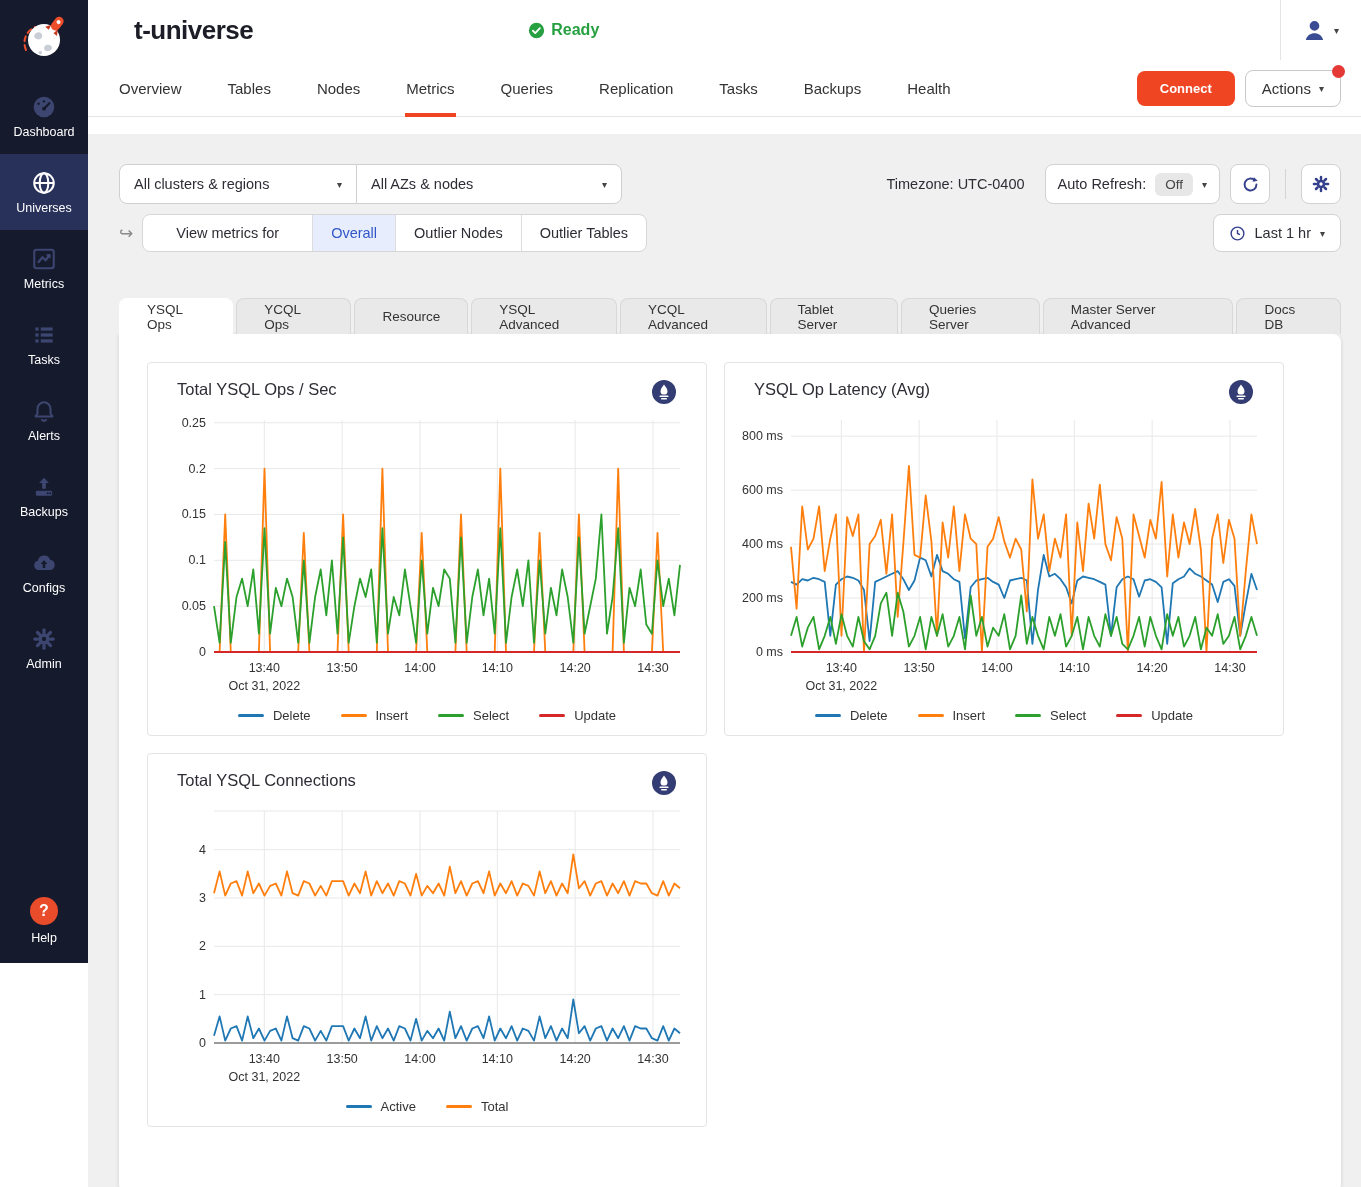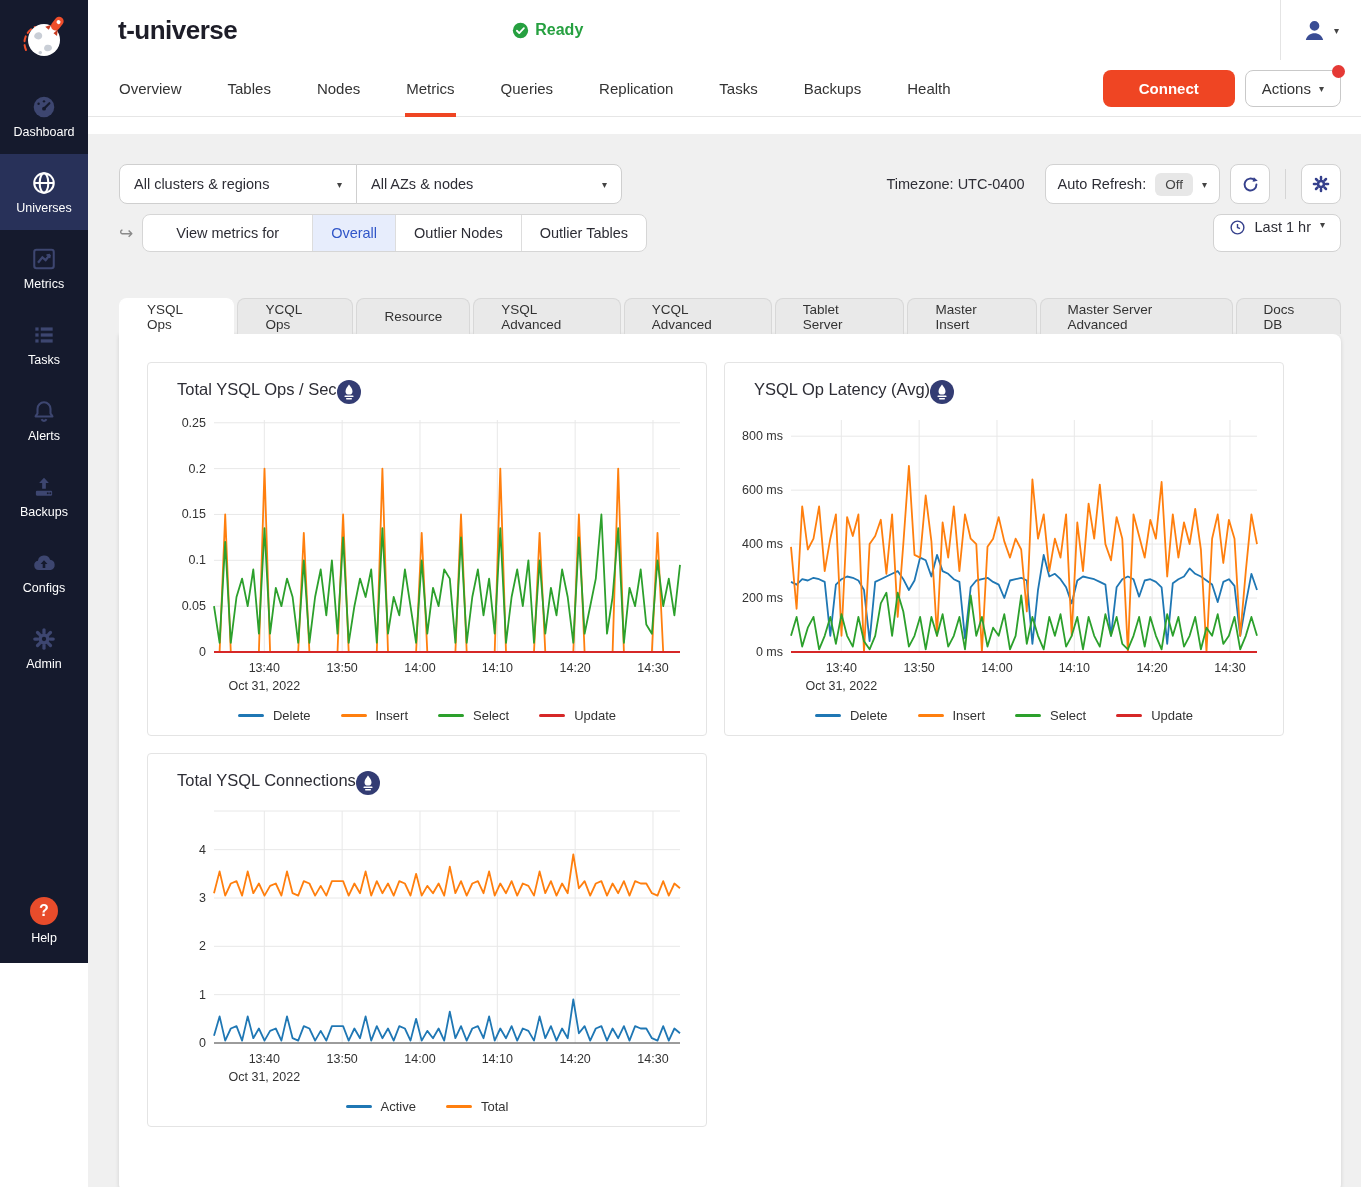--- a/index.html
+++ b/index.html
@@ -14,31 +14,31 @@
                color:#fff; font-size:12.5px; cursor:pointer; }
   .side-item .s-icon { width:26px; height:26px; color:#3d4670; display:flex; align-items:center; justify-content:center; }
   .side-item.active { background:#283159; }
   .side-item.active .s-icon { color:#ffffff; }
   .side-help { margin-top:auto; margin-bottom:18px; display:flex; flex-direction:column; align-items:center; gap:6px; color:#fff; font-size:12.5px; cursor:pointer;}
   .help-circle { width:28px; height:28px; border-radius:50%; background:#e84c2b; color:#fff; font-weight:bold; font-size:16px;
                  display:flex; align-items:center; justify-content:center; }
 
   
   .main { flex:1; display:flex; flex-direction:column; min-width:0; }
-  .topbar { height:60px; background:#fff; display:flex; align-items:center; }
+  .topbar { height:60px; background:#fff; display:flex; align-items:center;padding-left:16px; }
   .uni-title { font-size:26px; font-weight:700; color:#1d1d28; margin-left:30px; letter-spacing:-0.5px; }
   .status-badge { margin-left:275px; display:flex; align-items:center; gap:6px; color:#26a040; font-weight:700; font-size:16px; }
   .topbar-right { margin-left:auto; height:60px; display:flex; align-items:center; padding:0 22px 0 20px; border-left:1px solid #e4e4e4; gap:6px; cursor:pointer;}
   .caret { font-size:10px; color:#444; }
 
   .navbar { height:57px; background:#fff; display:flex; align-items:center; padding-left:8px; border-bottom:1px solid #e6e6e6; }
   .nav-item { position:relative; height:57px; display:flex; align-items:center; padding:0 23px; font-size:15px; color:#333; cursor:pointer; }
   .nav-item.active::after { content:""; position:absolute; left:22px; right:22px; bottom:0; height:4px; background:#ef4523; }
   .nav-actions { margin-left:auto; display:flex; align-items:center; gap:10px; padding-right:20px; }
-  .btn-connect { background:#ef4523; color:#fff; font-weight:700; font-size:15px; border:none; border-radius:8px; padding:10px 36px; cursor:pointer; }
+  .btn-connect { background:#ef4523; color:#fff; font-weight:700; font-size:13px; border:none; border-radius:8px; padding:10px 23px; cursor:pointer; }
   .btn-actions { position:relative; background:#fff; color:#333; font-size:15px; border:1px solid #c9c9c9; border-radius:8px; padding:9px 16px; cursor:pointer; display:flex; align-items:center; gap:8px;}
   .notif-dot { position:absolute; top:-6px; right:-5px; width:13px; height:13px; border-radius:50%; background:#e53935; }
 
   
   .content { flex:1; background:#f0f0f0; padding:30px 20px 12px 31px;margin-top:17px; }
   .filter-row { display:flex; align-items:center; }
   .select-group { display:flex; }
   .select { height:40px; background:#fff; border:1px solid #cfcfcf; display:flex; align-items:center; justify-content:space-between;
             padding:0 14px; font-size:14.5px; color:#2d2d35; cursor:pointer; }
   .select.first { width:238px; border-radius:8px 0 0 8px; }
@@ -49,32 +49,32 @@
   .pill { background:#e7e7e7; border-radius:6px; padding:4px 10px; font-size:13.5px; color:#444; }
   .icon-btn { width:40px; height:40px; background:#fff; border:1px solid #d2d2d2; border-radius:8px; display:flex; align-items:center; justify-content:center; color:#35408c; cursor:pointer; }
   .v-divider { width:1px; height:30px; background:#d5d5d5; margin:0 5px; }
 
   .view-row { margin-top:10px; display:flex; align-items:center; }
   .redirect-arrow { font-size:17px; color:#8a8a8a; margin-right:9px; }
   .seg-group { display:flex; height:38px; background:#fff; border:1px solid #d6d6d6; border-radius:8px; overflow:hidden; align-items:stretch; }
   .seg-label { display:flex; align-items:center; padding:0 33px; font-size:14.5px; color:#2d2d35; }
   .seg { display:flex; align-items:center; padding:0 18px; font-size:14.5px; color:#2d2d35; border-left:1px solid #ddd; cursor:pointer; }
   .seg.active { background:#e7edfc; color:#3156c8; }
-  .btn-timerange { margin-left:auto; height:38px; background:#fff; border:1px solid #d2d2d2; border-radius:8px; display:flex; gap:9px; padding:4px 15px; font-size:14.5px; color:#2d2d35; cursor:pointer; }
+  .btn-timerange { margin-left:auto; height:38px; background:#fff; border:1px solid #d2d2d2; border-radius:8px; display:flex; align-items:center; gap:9px; padding:4px 15px; font-size:14.5px; color:#2d2d35; cursor:pointer; }
   .btn-timerange .clock { color:#35408c; display:flex; }
 
   .tabs-row { margin-top:46px; display:flex; gap:3px; align-items:flex-end; }
   .mtab { height:36px; display:flex; align-items:center; padding:0 27px; font-size:13.5px; color:#333; background:#e9e9e9;
           border:1px solid #d8d8d8; border-bottom:none; border-radius:8px 8px 0 0; cursor:pointer; position:relative; }
   .mtab.active { background:#fff; border-color:#fff; z-index:2; }
 
   .panel { background:#fff; border-radius:0 8px 8px 8px; box-shadow:0 1px 4px rgba(0,0,0,.13); min-height:858px; padding:12px 0 0 0; }
   .charts-grid { display:grid; grid-template-columns:560px 560px; gap:17px; padding:16px 0 30px 28px; }
   .chart-card { background:#fff; border:1px solid #e4e4e4; border-radius:4px; padding:17px 14px 12px; }
-  .chart-head { display:flex; align-items:flex-start; padding:0 16px 0 15px; }
+  .chart-head { display:flex; align-items:flex-start; justify-content:space-between; padding:0 16px 0 15px; }
   .chart-title { font-size:16.5px; color:#2d2d35; }
   .prom-icon { width:24px; height:24px; cursor:pointer; }
   .chart-svg-wrap { margin-top:8px; }
   .legend { display:flex; justify-content:center; gap:30px; margin-top:4px; }
   .legend-item { display:flex; align-items:center; gap:9px; font-size:13px; color:#333; cursor:pointer; }
   .legend-swatch { width:26px; height:3px; border-radius:2px; }
   svg text { font-family:"Liberation Sans", sans-serif; }
 </style>
 </head>
 <body>
@@ -311,21 +311,21 @@
         </button>
       </div>
 
       <div class="tabs-row">
         <div class="mtab active">YSQL Ops</div>
         <div class="mtab">YCQL Ops</div>
         <div class="mtab">Resource</div>
         <div class="mtab">YSQL Advanced</div>
         <div class="mtab">YCQL Advanced</div>
         <div class="mtab">Tablet Server</div>
-        <div class="mtab">Master Insert</div>
+        <div class="mtab">Queries Server</div>
         <div class="mtab">Master Server Advanced</div>
         <div class="mtab">Docs DB</div>
       </div>
 
       <div class="panel">
         <div class="charts-grid">
 
           <div class="chart-card">
             <div class="chart-head">
               <span class="chart-title">Total YSQL Ops / Sec</span>

